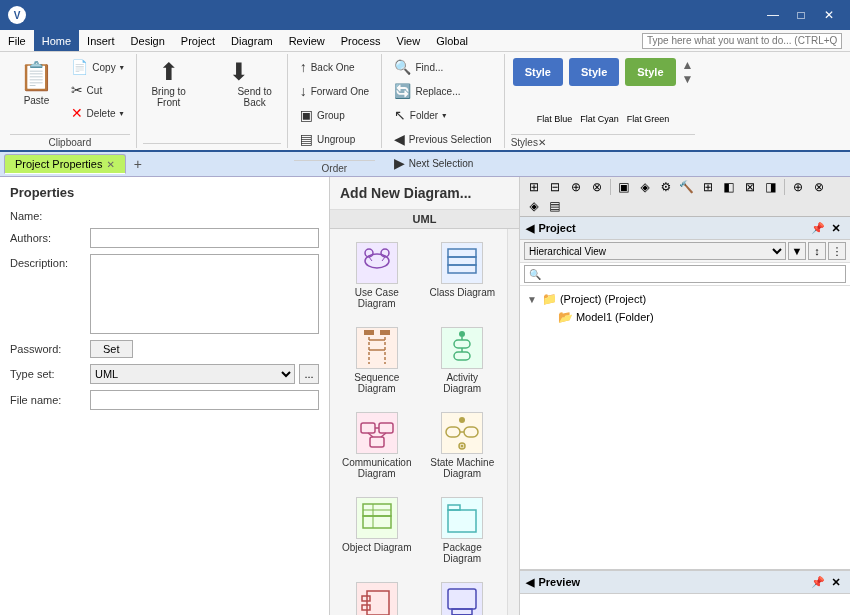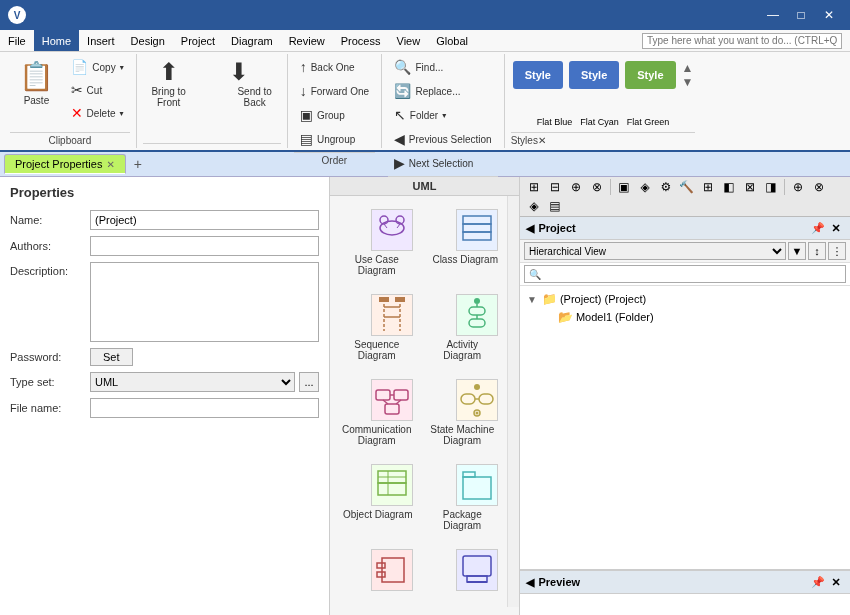--- a/index.html
+++ b/index.html
@@ -16,21 +16,21 @@
     .menu-bar { background: #f8f8f8; height: 22px; display: flex; align-items: center; border-bottom: 1px solid #d0d0d0; }
     .menu-item { padding: 2px 8px; cursor: pointer; font-size: 11px; height: 100%; display: flex; align-items: center; }
     .menu-item.active { background: #2b5797; color: white; }
     .menu-search { margin-left: auto; margin-right: 8px; }
     .menu-search input { width: 200px; height: 16px; font-size: 10px; border: 1px solid #aaa; padding: 0 4px; }
 
     
     .ribbon { background: #f8f8f8; border-bottom: 2px solid #2b5797; display: flex; padding: 2px 4px; gap: 0; min-height: 90px; }
     .ribbon-group { border-right: 1px solid #d0d0d0; padding: 2px 6px; display: flex; flex-direction: column; }
     .ribbon-group-content { display: flex; gap: 2px; flex: 1; align-items: flex-start; }
-    .ribbon-group-label { text-align: center; font-size: 10px; color: #444; padding-top: 2px; border-top: 1px solid #d0d0d0; margin-top: 2px; }
+    .ribbon-group-label { text-align: center; font-size: 10px; color: #444; padding-top: 2px; border-top: 1px solid #d0d0d0; margin-top: 10px; }
     .ribbon-btn { display: flex; flex-direction: column; align-items: center; justify-content: center; padding: 3px 5px; cursor: pointer; border: 1px solid transparent; border-radius: 2px; min-width: 36px; font-size: 10px; color: #333; gap: 2px; }
     .ribbon-btn .icon { font-size: 20px; line-height: 1; }
     .ribbon-btn-small { display: flex; align-items: center; gap: 4px; padding: 2px 5px; cursor: pointer; border: 1px solid transparent; border-radius: 2px; font-size: 10px; color: #333; white-space: nowrap; }
     .ribbon-btn-small .icon { font-size: 14px; }
     .ribbon-col { display: flex; flex-direction: column; gap: 1px; }
 
     .paste-btn { display: flex; flex-direction: column; align-items: center; justify-content: center; padding: 3px 8px; cursor: pointer; border: 1px solid transparent; border-radius: 2px; font-size: 10px; color: #333; gap: 2px; }
     .paste-btn .icon { font-size: 28px; }
 
     
@@ -59,21 +59,21 @@
     .form-btn { padding: 2px 12px; border: 1px solid #aaa; background: #f0f0f0; cursor: pointer; font-size: 11px; }
     .form-select-row { display: flex; align-items: center; gap: 4px; flex: 1; }
     .form-select { flex: 1; height: 20px; border: 1px solid #aaa; font-size: 11px; }
     .form-select-btn { width: 20px; height: 20px; border: 1px solid #aaa; background: #f0f0f0; cursor: pointer; font-size: 11px; display: flex; align-items: center; justify-content: center; }
 
     
     .middle-panel { width: 190px; background: #f5f5f5; border-right: 1px solid #ccc; flex-shrink: 0; overflow-y: auto; }
     .diagram-panel-title { font-size: 14px; font-weight: bold; padding: 8px 10px; color: #333; border-bottom: 1px solid #ddd; }
     .diagram-section-label { background: #e8e8e8; text-align: center; padding: 3px; font-size: 11px; font-weight: bold; color: #333; border-bottom: 1px solid #ccc; }
     .diagram-grid { display: grid; grid-template-columns: 1fr 1fr; gap: 4px; padding: 6px; }
-    .diagram-item { display: flex; flex-direction: column; align-items: flex-end; padding: 6px 4px; cursor: pointer; border: 1px solid transparent; border-radius: 3px; font-size: 10px; text-align: center; color: #333; }
+    .diagram-item { display: flex; flex-direction: column; align-items: center; padding: 6px 4px; cursor: pointer; border: 1px solid transparent; border-radius: 3px; font-size: 10px; text-align: center; color: #333; }
     .diagram-icon { width: 42px; height: 42px; border: 1px solid #ccc; background: white; display: flex; align-items: center; justify-content: center; margin-bottom: 3px; font-size: 20px; }
 
     
     .right-panel { flex: 1; display: flex; flex-direction: column; background: #f0f0f0; min-width: 0; }
 
     
     .panel-toolbar { background: #e8e8e8; border-bottom: 1px solid #ccc; display: flex; align-items: center; padding: 1px 4px; gap: 1px; flex-wrap: wrap; min-height: 24px; }
     .panel-tool-btn { width: 20px; height: 18px; border: 1px solid transparent; background: transparent; cursor: pointer; font-size: 12px; display: flex; align-items: center; justify-content: center; border-radius: 2px; }
     .panel-divider { width: 1px; height: 16px; background: #bbb; margin: 0 2px; }
 
@@ -262,21 +262,20 @@
 </div>
 
 <div class="main-content">
 
   <div class="left-panel">
     <div class="panel-title">Properties</div>
     <div class="form-section">
 
       <div class="form-row">
         <label class="form-label">Name:</label>
-        <input class="form-input" type="text" value="(Project)" style="">
       </div>
 
       <div class="form-row">
         <label class="form-label">Authors:</label>
         <input class="form-input" type="text" value="" style="">
       </div>
 
       <div class="form-row" style="align-items: flex-start;">
         <label class="form-label" style="padding-top: 3px;">Description:</label>
         <textarea class="form-textarea" style=""></textarea>
@@ -298,20 +297,21 @@
       </div>
 
       <div class="form-row">
         <label class="form-label">File name:</label>
         <input class="form-input" type="text" value="" style="">
       </div>
     </div>
   </div>
 
   <div class="middle-panel">
+    <div class="diagram-panel-title">Add New Diagram...</div>
     <div class="diagram-section-label">UML</div>
     <div style="position: relative; overflow-y: auto; max-height: calc(100% - 50px);">
       <div style="position: absolute; right: 0; top: 0; width: 12px; height: 100%; background: #f0f0f0; border-left: 1px solid #ddd;"></div>
       <div class="diagram-grid" style="padding-right: 16px;">
 
         <div class="diagram-item">
           <div class="diagram-icon" style="background: #f0e8ff; font-size: 18px;">
             <svg width="36" height="36" viewBox="0 0 36 36">
               <ellipse cx="18" cy="16" rx="12" ry="7" fill="none" stroke="#8a4db5" stroke-width="1.5"></ellipse>
               <circle cx="10" cy="8" r="4" fill="none" stroke="#8a4db5" stroke-width="1.5"></circle>

